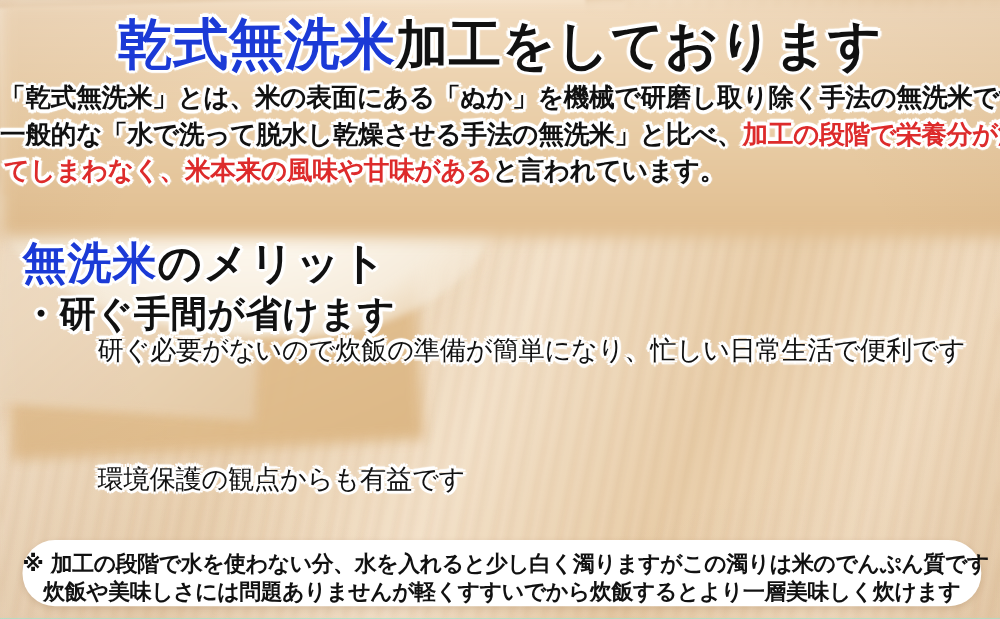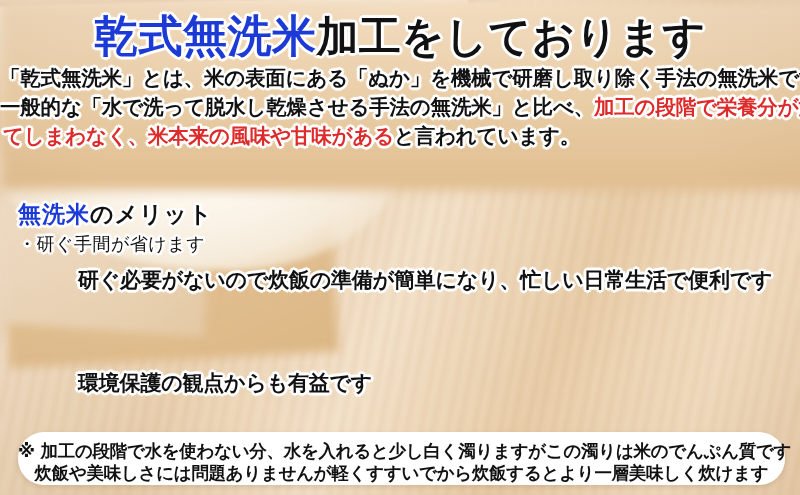--- a/index.html
+++ b/index.html
@@ -167,34 +167,34 @@
     text-align:center;
     font-size:20.5px;font-weight:700;line-height:1.42;
     letter-spacing:-.2px;white-space:nowrap;
   }
   #intro .line{display:block;}
   #intro .line3{text-align:left;padding-left:3px;}
 
   
   #merit-heading{
     position:absolute;top:187px;left:18px;
-    font-size:23px;font-weight:700;letter-spacing:1px;white-space:nowrap;margin-top:12px;
+    font-size:35px;font-weight:700;letter-spacing:1px;white-space:nowrap;
   }
 
   
   .bullet{
     position:absolute;left:18px;white-space:nowrap;
-    font-size:18px;font-weight:400;letter-spacing:.5px;
+    font-size:29px;font-weight:700;letter-spacing:.5px;
   }
   #bullet-1{top:232px;}
   #bullet-2{top:307px;}
 
   .sub{
     position:absolute;white-space:nowrap;
-    font-size:21px;font-weight:700;letter-spacing:-.2px;
+    font-size:21px;font-weight:400;letter-spacing:-.2px;
   }
   #sub-1{top:266px;left:78px;}
   #sub-2a{top:336px;left:78px;}
   #sub-2b{top:369px;left:78px;}
 
   
   #note-box{
     position:absolute;left:18px;top:432px;width:767px;height:53px;
     background:#fff;border-radius:26px;
     box-shadow:0 2px 5px rgba(120,80,40,.18);

